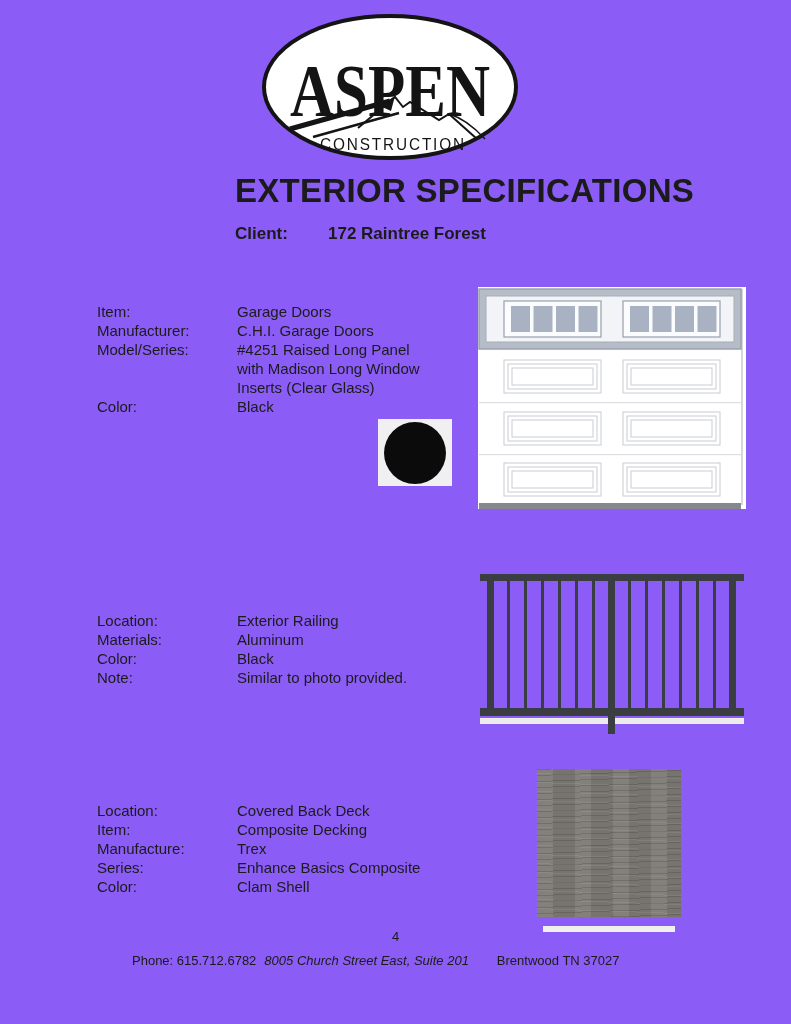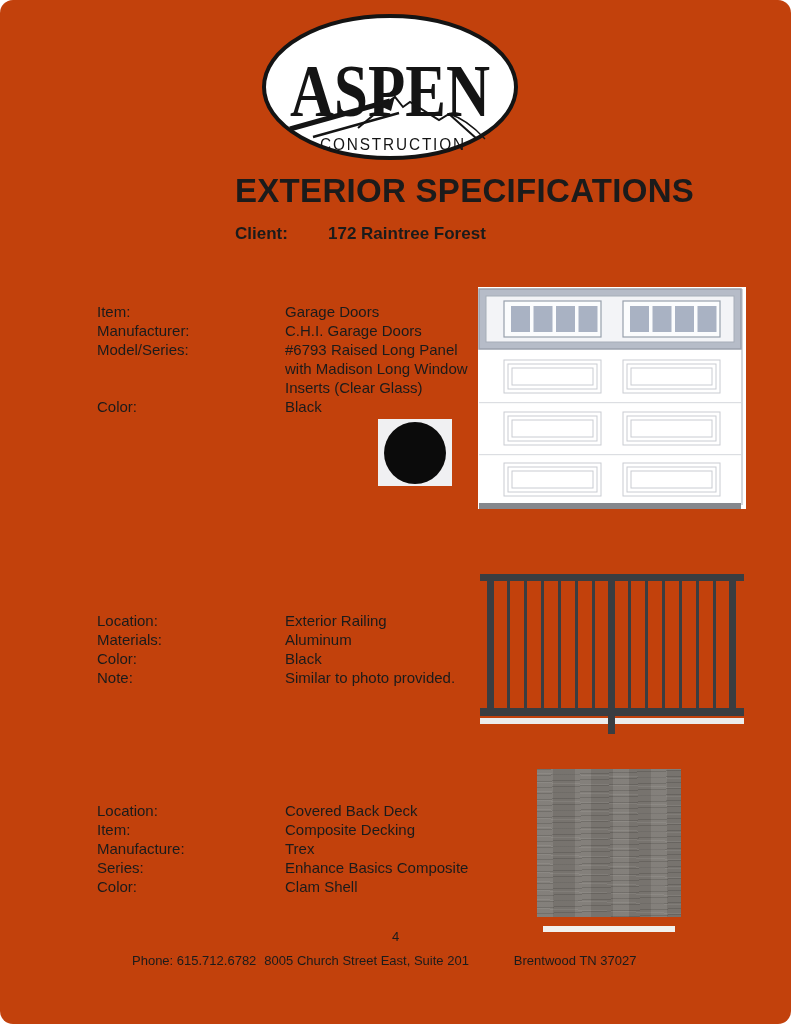--- a/index.html
+++ b/index.html
@@ -1,41 +1,41 @@
 <!DOCTYPE html>
 <html><head>
 <meta charset="utf-8">
 <style>
   html,body{margin:0;padding:0;background:#ffffff;}
-  .page{position:relative;width:791px;height:1024px;background:#c2410c;overflow:hidden;
-        font-family:"Liberation Sans",sans-serif;color:#1b1b1b;border-radius:13px;}
+  .page{position:relative;width:791px;height:1024px;background:#8b5cf6;overflow:hidden;
+        font-family:"Liberation Sans",sans-serif;color:#1b1b1b;}
   .abs{position:absolute;}
   
   .heading{position:absolute;left:235px;top:172px;font-size:33px;font-weight:bold;letter-spacing:.3px;}
   .client-row{position:absolute;left:235px;top:224px;display:flex;font-size:17px;font-weight:bold;}
   .client-label{width:93px;flex:0 0 93px;}
   
   .spec-block{position:absolute;font-size:15px;line-height:19px;}
   .spec-row{display:flex;}
   .spec-label{width:140px;flex:0 0 140px;}
-  .spec-value{white-space:pre-line;max-width:235px;margin-left:48px;}
+  .spec-value{white-space:pre-line;max-width:235px;}
   
   .swatch-wrap{position:absolute;left:378px;top:419px;width:74px;height:67px;background:#f0f0f2;
                display:flex;align-items:center;justify-content:center;}
   .decking{position:absolute;left:537px;top:769px;width:144px;height:148px;background-color:#7d7974;
     background-image:
       repeating-linear-gradient(178deg, rgba(28,26,23,.17) 0px, rgba(28,26,23,.17) 1px, transparent 1px, transparent 6px),
       repeating-linear-gradient(182deg, rgba(255,255,255,.07) 0px, rgba(255,255,255,.07) 1px, transparent 1px, transparent 9px),
       repeating-linear-gradient(90deg, rgba(255,255,255,.05) 0 16px, rgba(0,0,0,.05) 16px 38px);}
   .deck-shadow{position:absolute;left:543px;top:926px;width:132px;height:6px;background:#f1f0ee;}
   
   .footer-pagenum{position:absolute;left:0;top:929px;width:791px;text-align:center;font-size:13px;}
   .footer-line1{position:absolute;left:132px;top:953px;display:flex;font-size:13px;white-space:nowrap;}
   .footer-line1 .seg1{margin-right:8px;}
-  .footer-line1 .seg2{margin-right:45px;}
+  .footer-line1 .seg2{margin-right:28px;font-style:italic;}
   .footer-email{position:absolute;left:132px;top:971px;width:451px;text-align:center;font-size:13px;}
 </style>
 </head>
 <body>
 
 <div class="page">
 
   <svg class="abs" style="left:253px;top:8px;" width="280" height="160" viewBox="0 0 280 160">
     <ellipse cx="137" cy="79" rx="126" ry="71" fill="#ffffff" stroke="#141414" stroke-width="4"></ellipse>
     <text x="137" y="108" text-anchor="middle" font-family="Liberation Serif, serif" font-weight="bold" font-size="74" fill="#141414" textLength="200" lengthAdjust="spacingAndGlyphs">ASPEN</text>
@@ -59,21 +59,21 @@
     <div class="spec-row">
       <span class="spec-label">Item:</span>
       <span class="spec-value">Garage Doors</span>
     </div>
     <div class="spec-row">
       <span class="spec-label">Manufacturer:</span>
       <span class="spec-value">C.H.I. Garage Doors</span>
     </div>
     <div class="spec-row">
       <span class="spec-label">Model/Series:</span>
-      <span class="spec-value">#6793 Raised Long Panel
+      <span class="spec-value">#4251 Raised Long Panel
 with Madison Long Window
 Inserts (Clear Glass)</span>
     </div>
     <div class="spec-row">
       <span class="spec-label">Color:</span>
       <span class="spec-value">Black</span>
     </div>
   </div>
 
   <div class="swatch-wrap">

